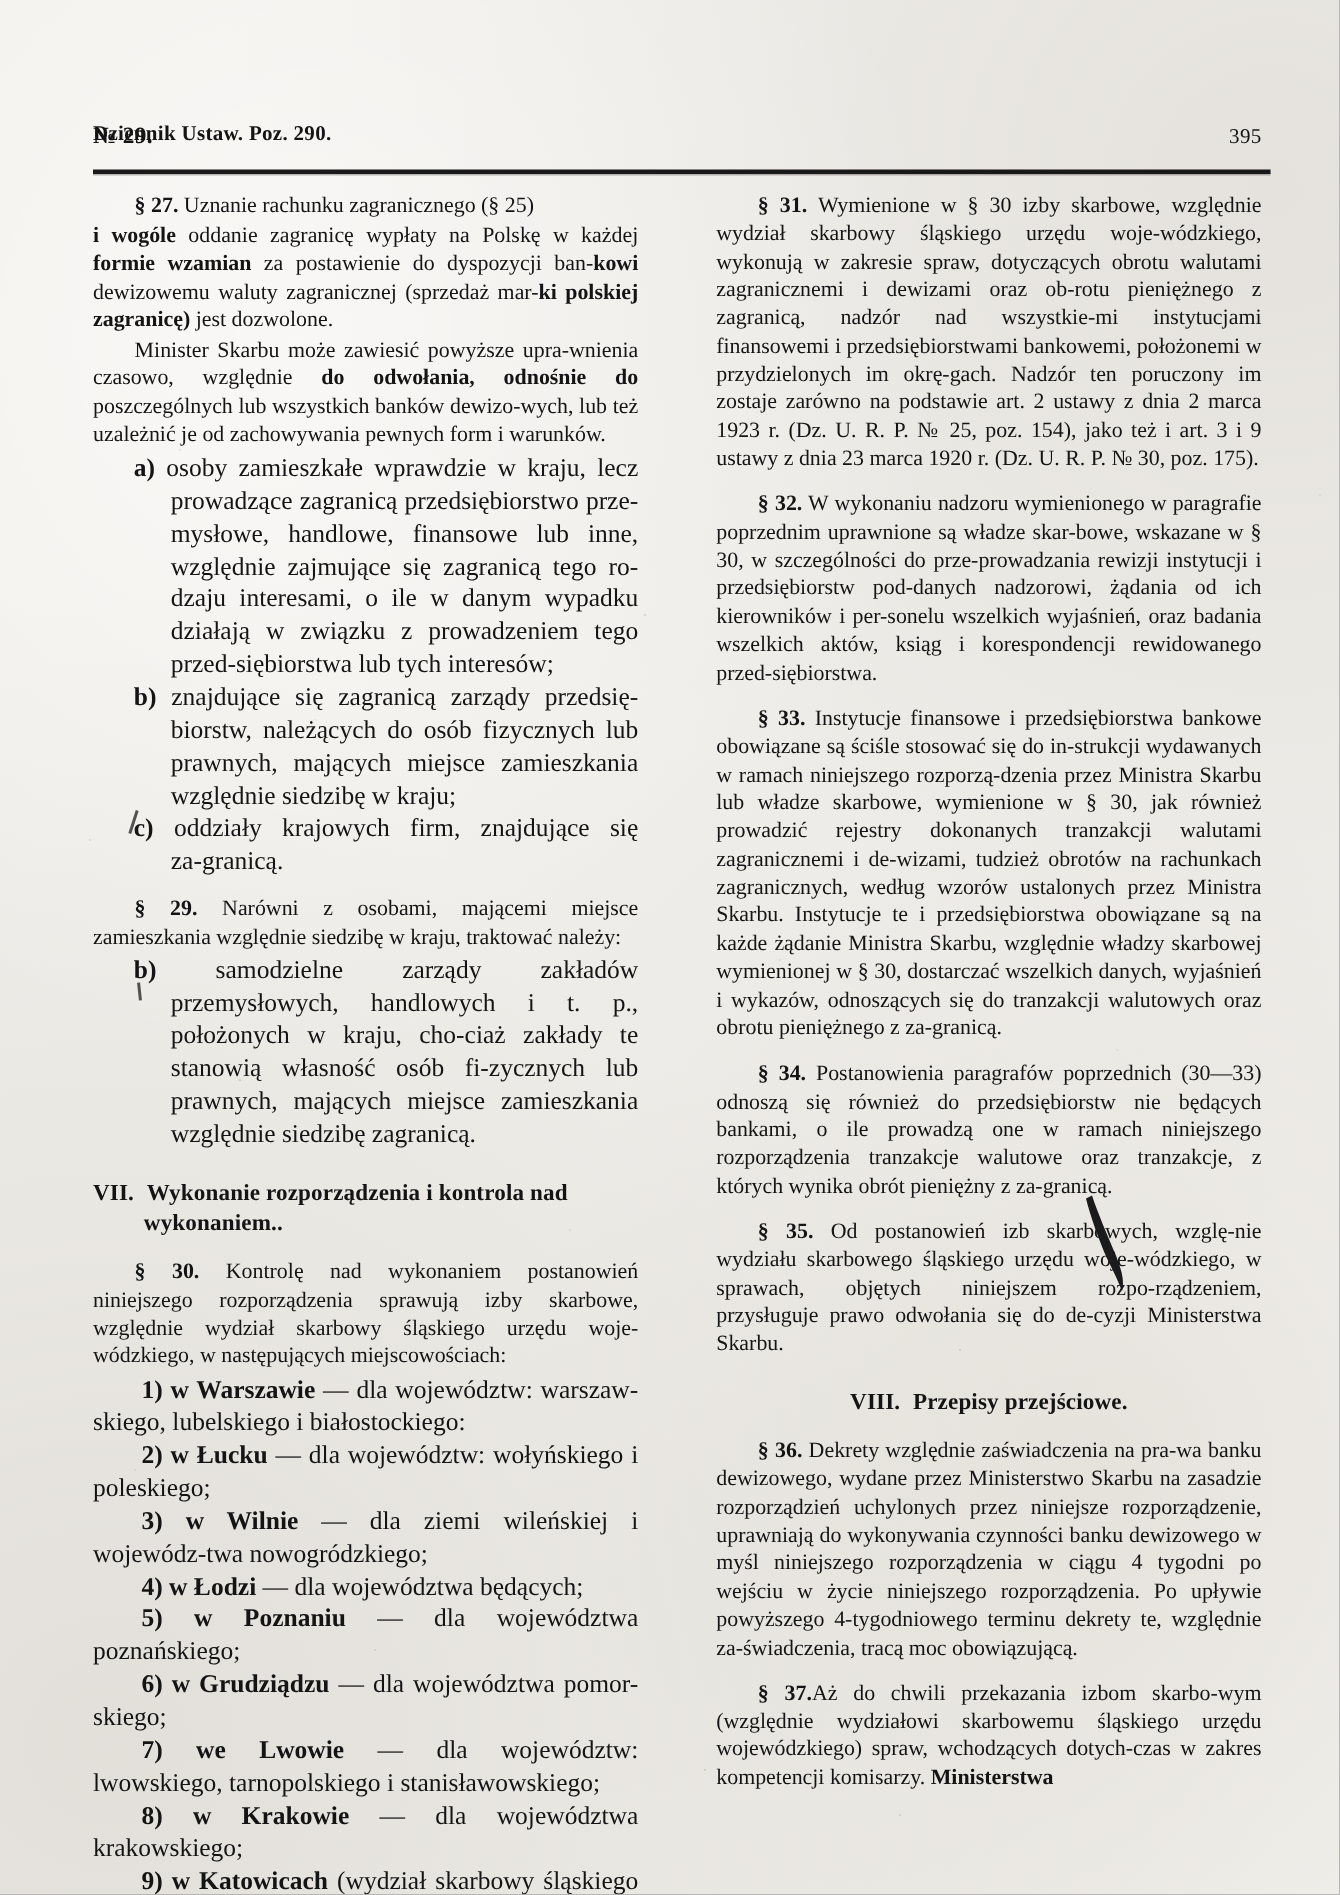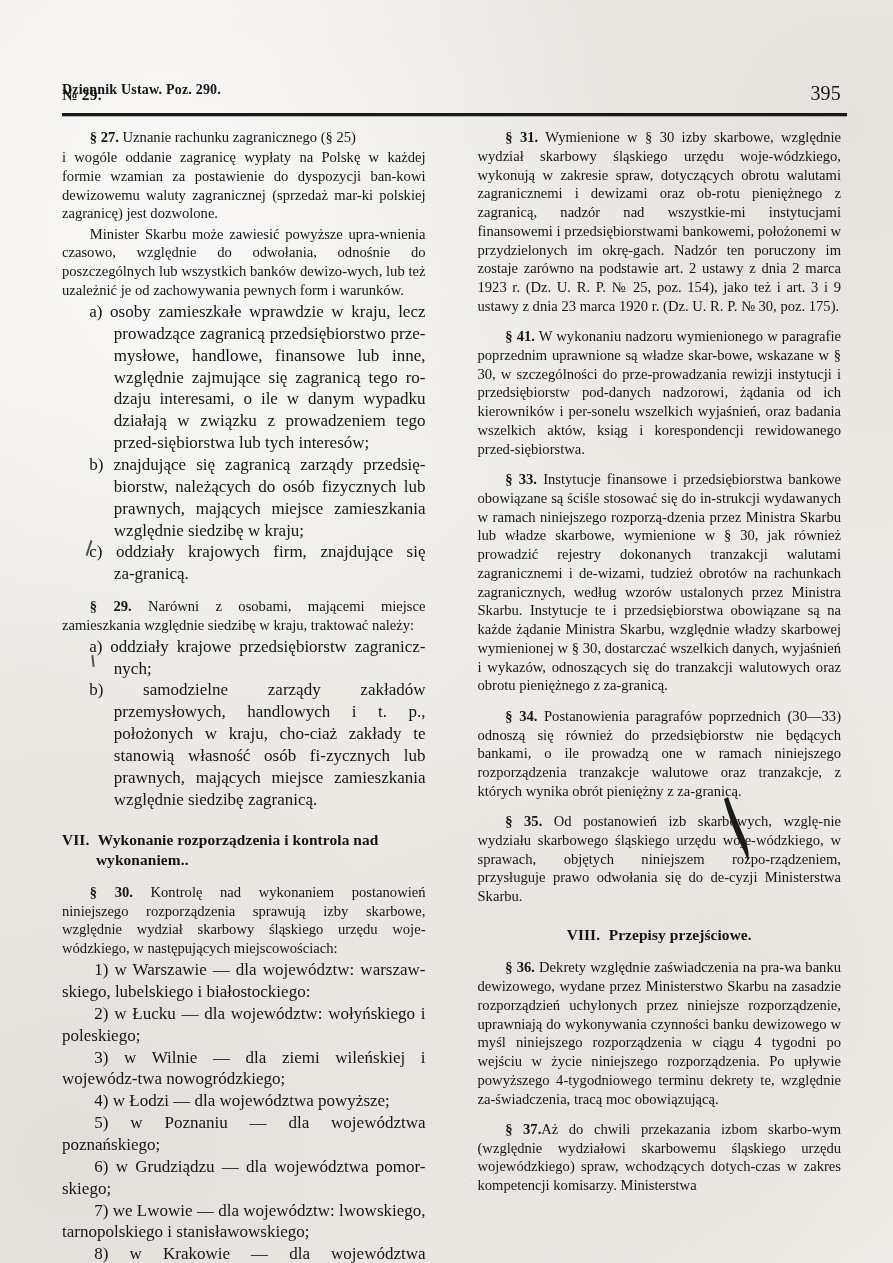--- a/index.html
+++ b/index.html
@@ -61,21 +61,21 @@
     letter-spacing: 0.2px;
   }
   .runhead-left  { flex: 0 0 auto; }
   .runhead-center{
     position: absolute;
     left: 0; right: 0;
     text-align: left;
     font-weight: bold;
     font-size: 14px;
   }
-  .runhead-right { flex: 0 0 auto; font-weight: normal; font-size: 20px; margin-left: 28px; }
+  .runhead-right { flex: 0 0 auto; font-weight: normal; font-size: 14px; margin-left: 28px; }
 
   .rule {
     position: absolute;
     left: 62px;
     right: 46px;
     top: 113px;
     height: 3px;
     background: #181818;
     z-index: 5;
     box-shadow: 0 1px 0 rgba(60,60,60,0.35);
@@ -114,21 +114,21 @@
     hyphens: manual;
     text-indent: 1.9em;
   }
   p.para.cont { text-indent: 0; }
   p.gap { margin-top: 0.80em; }
 
   .sect {
     font-weight: bold;
   }
 
-  b, strong { font-weight: normal; }
+  b, strong { font-weight: bold; }
 
   
   ul.items, ol.items {
     margin: 0;
     padding: 0;
     list-style: none;
   }
   li.item {
     font-size: 17px;
     line-height: 1.285;
@@ -239,56 +239,55 @@
         <li class="item"><b>a)</b> <span>osoby zamieszkałe wprawdzie w kraju, lecz prowadzące zagranicą przedsiębiorstwo prze-mysłowe, handlowe, finansowe lub inne, względnie zajmujące się zagranicą tego ro-dzaju interesami, o ile w danym wypadku działają w związku z prowadzeniem tego przed-siębiorstwa lub tych interesów;</span></li>
         <li class="item"><b>b)</b> <span>znajdujące się zagranicą zarządy przedsię-biorstw, należących do osób fizycznych lub prawnych, mających miejsce zamieszkania względnie siedzibę w kraju;</span></li>
         <li class="item"><b>c)</b> <span>oddziały krajowych firm, znajdujące się za‑granicą.</span></li>
       </ul>
 
       <p class="para gap">
         <span class="sect">§ 29.</span>
         <span>Narówni z osobami, mającemi miejsce zamieszkania względnie siedzibę w kraju, traktować należy:</span>
       </p>
       <ul class="items">
-        <li class="item"><b>a)</b> <span>oddziały krajowe przedsiębiorstw zagranicz-nych;</span></li>
         <li class="item"><b>b)</b> <span>samodzielne zarządy zakładów przemysłowych, handlowych i t. p., położonych w kraju, cho-ciaż zakłady te stanowią własność osób fi-zycznych lub prawnych, mających miejsce zamieszkania względnie siedzibę zagranicą.</span></li>
       </ul>
 
       <h2 class="secthead hang">
         <span class="rn">VII.</span><span>Wykonanie rozporządzenia i kontrola nad</span>
         <span class="line2">wykonaniem..</span>
       </h2>
 
       <p class="para">
         <span class="sect">§ 30.</span>
         <span>Kontrolę nad wykonaniem postanowień niniejszego rozporządzenia sprawują izby skarbowe, względnie wydział skarbowy śląskiego urzędu woje-wódzkiego, w następujących miejscowościach:</span>
       </p>
       <ol class="items">
         <li class="item num"><b>1)</b> <b>w Warszawie</b><span> — dla województw: warszaw-skiego, lubelskiego i białostockiego:</span></li>
         <li class="item num"><b>2)</b> <b>w Łucku</b><span> — dla województw: wołyńskiego i poleskiego;</span></li>
         <li class="item num"><b>3)</b> <b>w Wilnie</b><span> — dla ziemi wileńskiej i wojewódz-twa nowogródzkiego;</span></li>
-        <li class="item num"><b>4)</b> <b>w Łodzi</b><span> — dla województwa powyższe;</span></li>
+        <li class="item num"><b>4)</b> <b>w Łodzi</b><span> — dla województwa będących;</span></li>
         <li class="item num"><b>5)</b> <b>w Poznaniu</b><span> — dla województwa poznańskiego;</span></li>
         <li class="item num"><b>6)</b> <b>w Grudziądzu</b><span> — dla województwa pomor-skiego;</span></li>
         <li class="item num"><b>7)</b> <b>we Lwowie</b><span> — dla województw: lwowskiego, tarnopolskiego i stanisławowskiego;</span></li>
         <li class="item num"><b>8)</b> <b>w Krakowie</b><span> — dla województwa krakowskiego;</span></li>
         <li class="item num"><b>9)</b> <b>w Katowicach</b><span> (wydział skarbowy śląskiego urzędu wojewódzkiego) — dla województw: śląskiego i kieleckiego.</span></li>
       </ol>
 
     </div>
 
     <div class="col">
 
       <p class="para">
         <span class="sect">§ 31.</span>
         <span>Wymienione w § 30 izby skarbowe, względnie wydział skarbowy śląskiego urzędu woje-wódzkiego, wykonują w zakresie spraw, dotyczących obrotu walutami zagranicznemi i dewizami oraz ob-rotu pieniężnego z zagranicą, nadzór nad wszystkie-mi instytucjami finansowemi i przedsiębiorstwami bankowemi, położonemi w przydzielonych im okrę-gach. Nadzór ten poruczony im zostaje zarówno na podstawie art. 2 ustawy z dnia 2 marca 1923 r. (Dz. U. R. P. № 25, poz. 154), jako też i art. 3 i 9 ustawy z dnia 23 marca 1920 r. (Dz. U. R. P. № 30, poz. 175).</span>
       </p>
 
       <p class="para gap">
-        <span class="sect">§ 41.</span>
+        <span class="sect">§ 32.</span>
         <span>W wykonaniu nadzoru wymienionego w paragrafie poprzednim uprawnione są władze skar-bowe, wskazane w § 30, w szczególności do prze-prowadzania rewizji instytucji i przedsiębiorstw pod-danych nadzorowi, żądania od ich kierowników i per-sonelu wszelkich wyjaśnień, oraz badania wszelkich aktów, ksiąg i korespondencji rewidowanego przed-siębiorstwa.</span>
       </p>
 
       <p class="para gap">
         <span class="sect">§ 33.</span>
         <span>Instytucje finansowe i przedsiębiorstwa bankowe obowiązane są ściśle stosować się do in-strukcji wydawanych w ramach niniejszego rozporzą-dzenia przez Ministra Skarbu lub władze skarbowe, wymienione w § 30, jak również prowadzić rejestry dokonanych tranzakcji walutami zagranicznemi i de-wizami, tudzież obrotów na rachunkach zagranicznych, według wzorów ustalonych przez Ministra Skarbu. Instytucje te i przedsiębiorstwa obowiązane są na każde żądanie Ministra Skarbu, względnie władzy skarbowej wymienionej w § 30, dostarczać wszelkich danych, wyjaśnień i wykazów, odnoszących się do tranzakcji walutowych oraz obrotu pieniężnego z za-granicą.</span>
       </p>
 
       <p class="para gap">
         <span class="sect">§ 34.</span>

